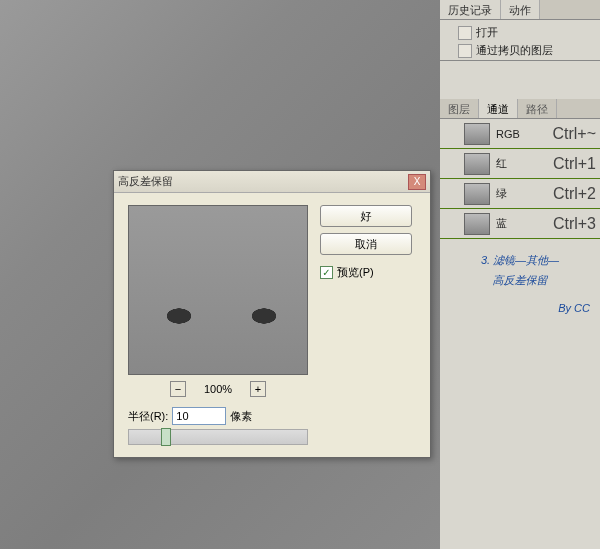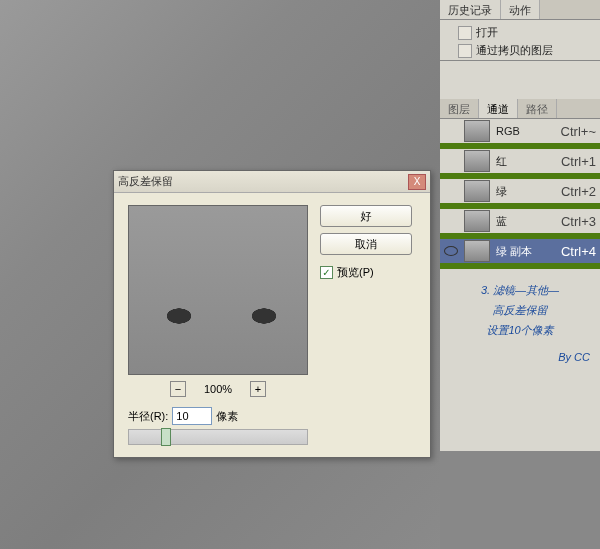--- a/index.html
+++ b/index.html
@@ -1,60 +1,60 @@
 <!DOCTYPE html>
 <html><head>
 <meta charset="utf-8">
 <style>
 *{box-sizing:border-box;margin:0;padding:0;font-family:"Microsoft YaHei",SimSun,Arial,sans-serif;font-size:11px}
 body{width:600px;height:549px;overflow:hidden;background:#888;position:relative}
 .canvas{position:absolute;left:0;top:0;width:440px;height:549px;background:linear-gradient(135deg,#9a9a9a 0%,#888 30%,#7e7e7e 60%,#8a8a8a 100%)}
-.rpanel{position:absolute;right:0;top:0;width:160px;height:451px;background:#d9d7cf}
+.rpanel{position:absolute;right:0;top:0;width:160px;height:549px;background:#d9d7cf}
 
 
 .hist-tabs{display:flex;background:#c9c6bc;border-bottom:1px solid #888;height:20px}
 .hist-tabs .tab{padding:3px 8px;background:#d9d7cf;border-right:1px solid #aaa;color:#333}
 .hist-body{background:#d9d7cf;padding:2px 0;border-bottom:1px solid #888}
 .hrow{display:flex;align-items:flex-end;height:18px;padding-left:18px;gap:4px}
 .hrow .hicon{width:14px;height:14px;background:#e8e5dc;border:1px solid #999}
 .hrow .hlabel{color:#222}
 .hrow.active{background:#5b6f9e;color:#fff}
 .hrow.active .hlabel{color:#fff}
 .hrow .tri{width:0;height:0;border-top:4px solid transparent;border-bottom:4px solid transparent;border-left:5px solid #666;margin-left:-12px}
 
 
 .ch-tabs{display:flex;background:#c9c6bc;border-bottom:1px solid #888;height:20px;margin-top:38px}
 .ch-tabs .tab{padding:3px 8px;color:#555;border-right:1px solid #aaa}
 .ch-tabs .tab.active{background:#d9d7cf;color:#000}
 .ch-body{background:#d9d7cf}
-.crow{display:flex;align-items:center;height:30px;border-bottom:6px solid #4d7c0f;padding:2px 4px;gap:6px}
+.crow{display:flex;align-items:center;height:30px;border-bottom:1px solid #4d7c0f;padding:2px 4px;gap:6px}
 .crow .eye{width:14px;height:14px}
 .crow .eye.on::before{content:"";display:block;width:12px;height:8px;border:1px solid #333;border-radius:50%;margin-top:2px}
 .crow .thumb{width:26px;height:22px;background:linear-gradient(#bbb,#888);border:1px solid #666}
 .crow .cname{flex:1;color:#222}
-.crow .sc{color:#444;font-size:13px}
+.crow .sc{color:#444;font-size:16px}
 .crow.sel{background:#5b6f9e}
 .crow.sel .cname,.crow.sel .sc{color:#fff}
 
 
 .anno{padding:12px 6px;color:#1a4a9c;font-family:"KaiTi","STKaiti",serif;font-size:15px;font-style:italic;line-height:1.8;text-align:center}
 .anno .by{text-align:right;padding-right:4px;margin-top:8px}
 
 
 .dlg{position:absolute;left:113px;top:170px;width:318px;background:#ece9d8;border:1px solid #666;box-shadow:2px 2px 6px rgba(0,0,0,.3)}
 .dlg-title{height:22px;background:linear-gradient(#e8e5d8,#d8d5c8);display:flex;align-items:center;padding:0 4px;border-bottom:1px solid #aaa}
 .dlg-title .ttext{flex:1;color:#333}
 .dlg-title .xbtn{width:18px;height:16px;background:#d48a7a;border:1px solid #a55;color:#fff;display:flex;align-items:center;justify-content:center;font-size:10px}
 .dlg-body{padding:12px 14px;display:flex;gap:12px}
 .preview{width:180px}
 .pimg{width:180px;height:170px;border:1px solid #666;background:radial-gradient(ellipse 40px 25px at 50px 110px,#333 0%,#333 30%,transparent 31%),radial-gradient(ellipse 40px 25px at 135px 110px,#333 0%,#333 30%,transparent 31%),linear-gradient(#9a9a9a,#888)}
 .zoomrow{display:flex;align-items:center;justify-content:center;gap:18px;margin-top:6px}
 .zbtn{width:16px;height:16px;border:1px solid #888;background:#ece9d8;display:flex;align-items:center;justify-content:center}
 .radrow{display:flex;align-items:center;gap:4px;margin-top:10px}
-.radrow input{width:40px;height:18px;border:1px solid #7a9ac0;padding:1px 3px;font-size:11px}
+.radrow input{width:54px;height:18px;border:1px solid #7a9ac0;padding:1px 3px;font-size:11px}
 .slider{margin-top:4px;height:16px;position:relative;background:linear-gradient(#ddd,#ccc);border:1px solid #aaa}
 .slider .knob{position:absolute;left:32px;top:-2px;width:10px;height:18px;background:#c8e0c8;border:1px solid #5a8a5a}
 .rcol{display:flex;flex-direction:column;gap:6px;width:92px}
 .btn{height:22px;border:1px solid #888;background:linear-gradient(#fdfdfb,#ece9d8);display:flex;align-items:center;justify-content:center;border-radius:3px}
 .cbrow{display:flex;align-items:center;gap:4px;margin-top:4px}
 .cb{width:13px;height:13px;border:1px solid #5a8a5a;background:#fff;display:flex;align-items:center;justify-content:center;color:#2a7a2a;font-size:10px}
 </style>
 </head>
 <body>
 
@@ -100,32 +100,25 @@
       <span class="thumb"></span>
       <span class="cname">绿</span>
       <span class="sc">Ctrl+2</span>
     </div>
     <div class="crow">
       <span class="eye"></span>
       <span class="thumb"></span>
       <span class="cname">蓝</span>
       <span class="sc">Ctrl+3</span>
     </div>
-    <div class="crow sel">
-      <span class="eye on"></span>
-      <span class="thumb"></span>
-      <span class="cname">绿 副本</span>
-      <span class="sc">Ctrl+4</span>
-    </div>
   </div>
 
   <div class="anno">
     <div>3. 滤镜—其他—</div>
     <div>高反差保留</div>
-    <div>设置10个像素</div>
     <div class="by">By  CC</div>
   </div>
 </div>
 
 <div class="dlg">
   <div class="dlg-title">
     <span class="ttext">高反差保留</span>
     <span class="xbtn">X</span>
   </div>
   <div class="dlg-body">

